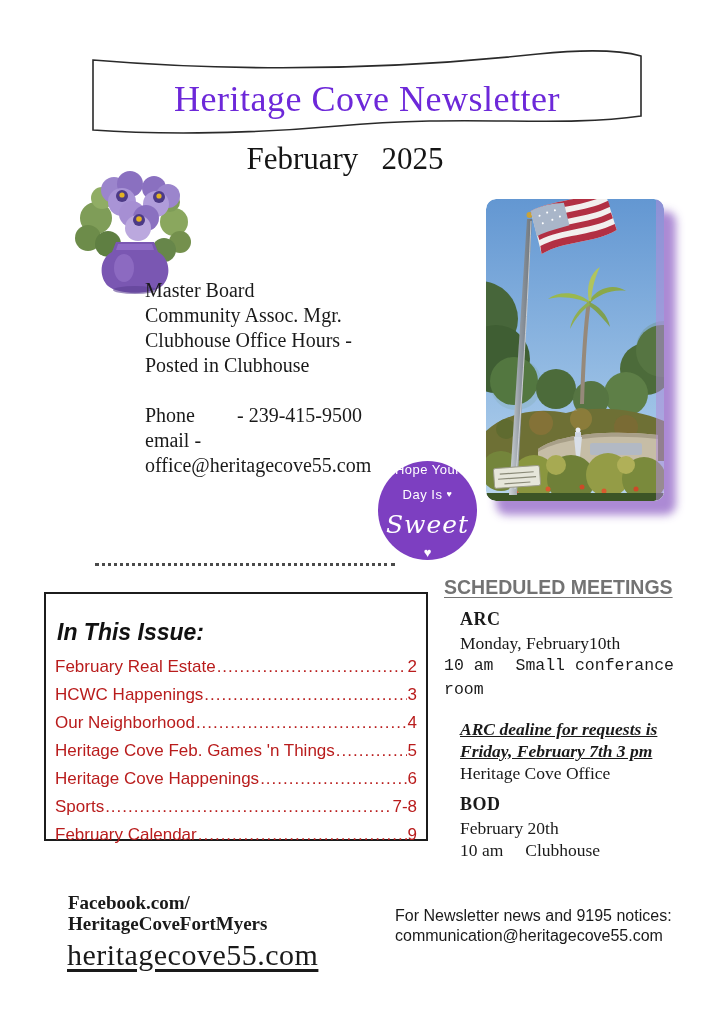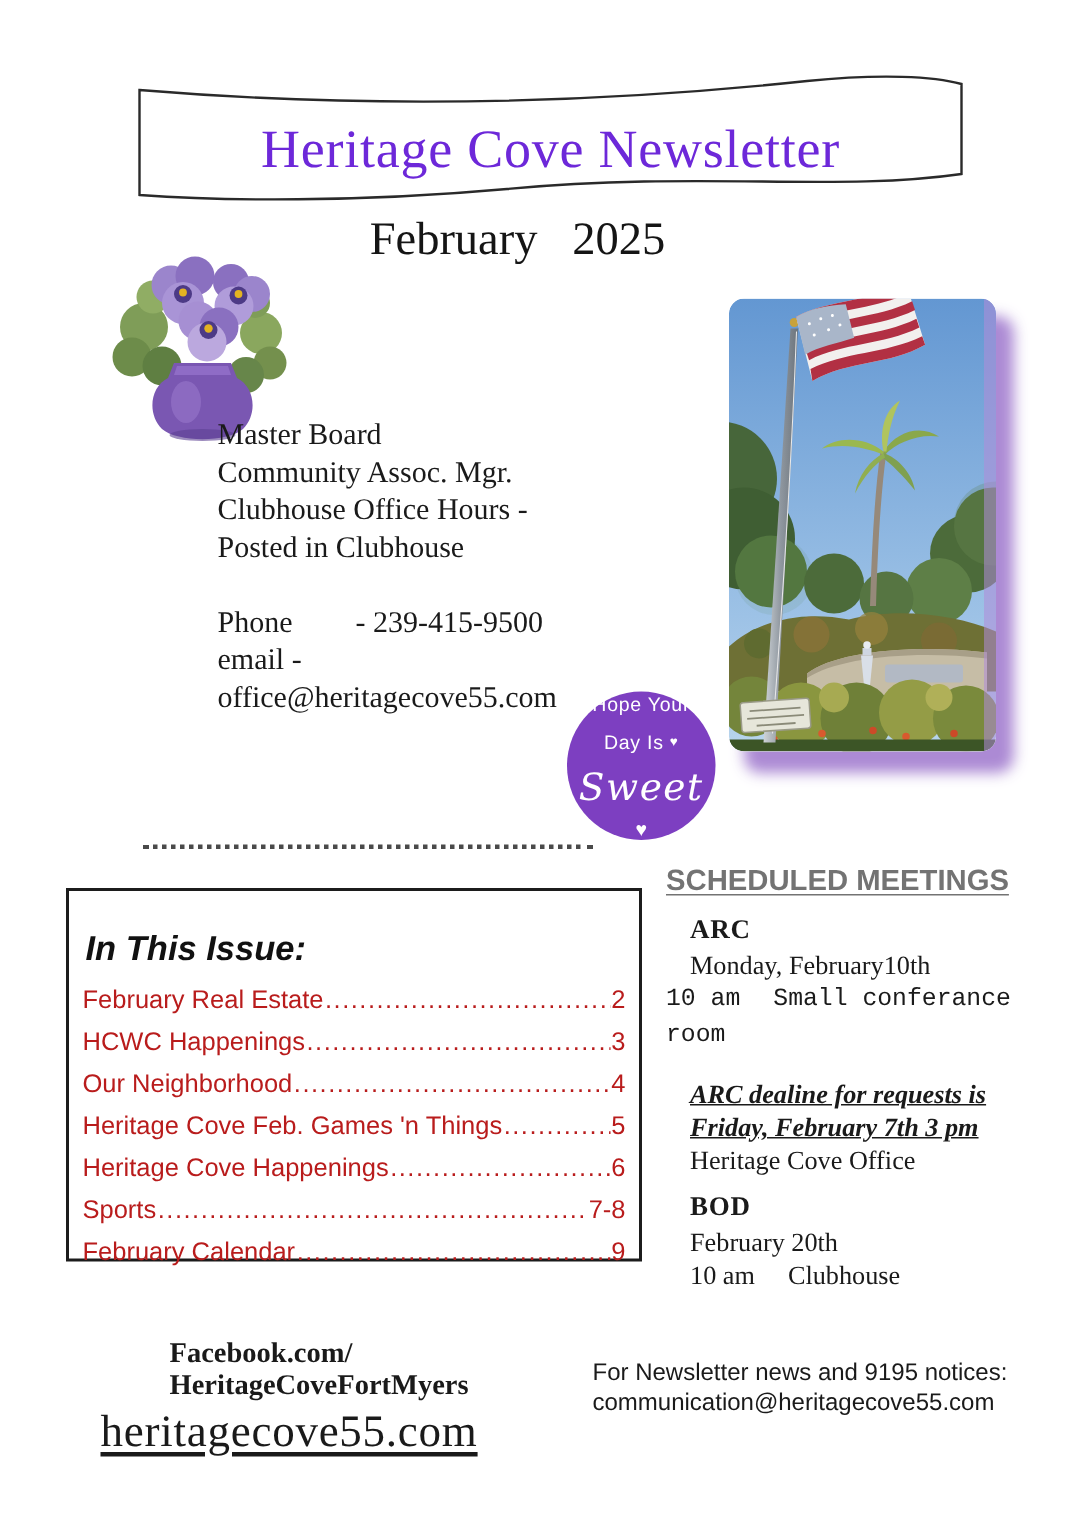--- a/index.html
+++ b/index.html
@@ -77,21 +77,21 @@
     letter-spacing:0.5px; }
   .meet-line { font-size:17.5px; margin-left:16px; line-height:22px; }
   .meet-line-sans { font-family:Liberation Mono, monospace; font-size:16.5px;
     margin-left:0; line-height:24px; }
   .meet-gap { display:inline-block; width:22px; }
   .meet-deadline { font-size:17.5px; font-weight:bold; font-style:italic;
     margin:16px 0 0 16px; line-height:22px;text-decoration:underline; }
 
   
   .fb-block { position:absolute; left:68px; top:892px; font-weight:bold;
-    font-size:19px; line-height:21px;margin-left:45px; }
+    font-size:19px; line-height:21px; }
   .site-link { position:absolute; left:67px; top:938px; font-size:30px;
     text-decoration:underline; text-underline-offset:4px; letter-spacing:0.5px; }
   .news-block { position:absolute; left:395px; top:906px; width:320px;
     font-family:"Liberation Sans", sans-serif; font-size:16px; line-height:20px; }
 </style>
 </head>
 <body>
 
 <div class="page">
 

